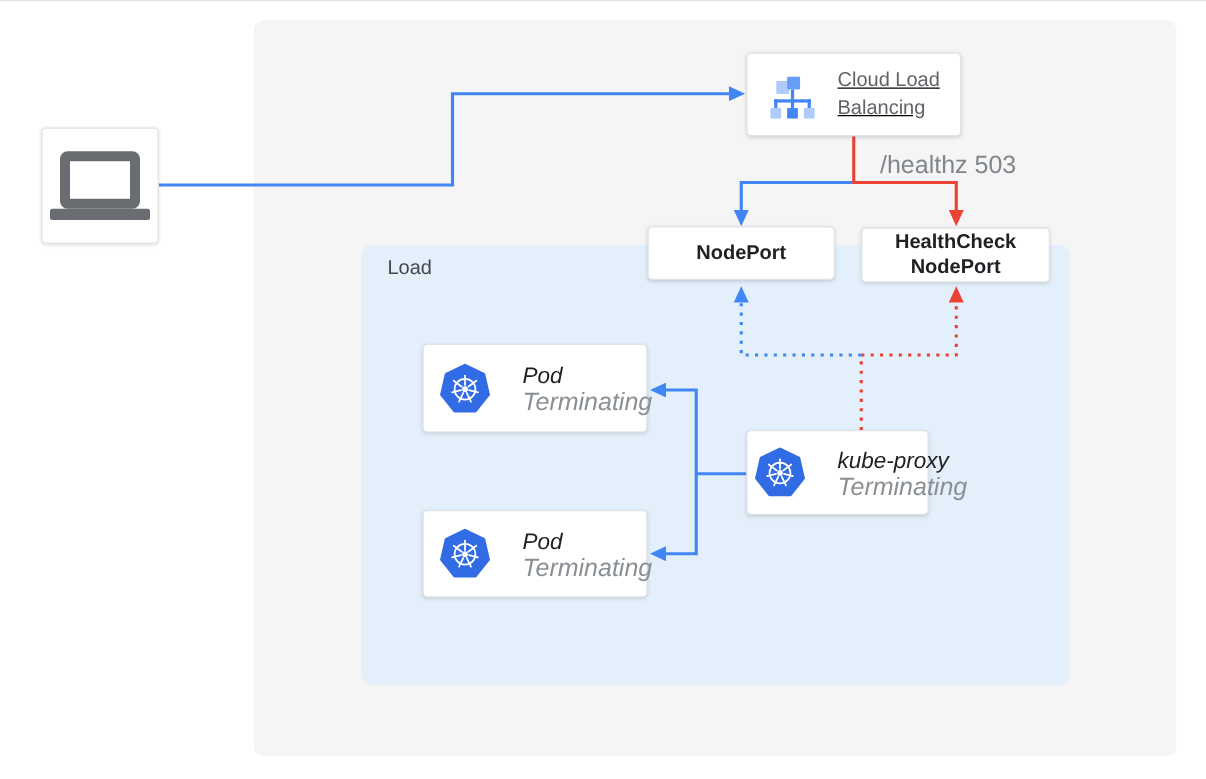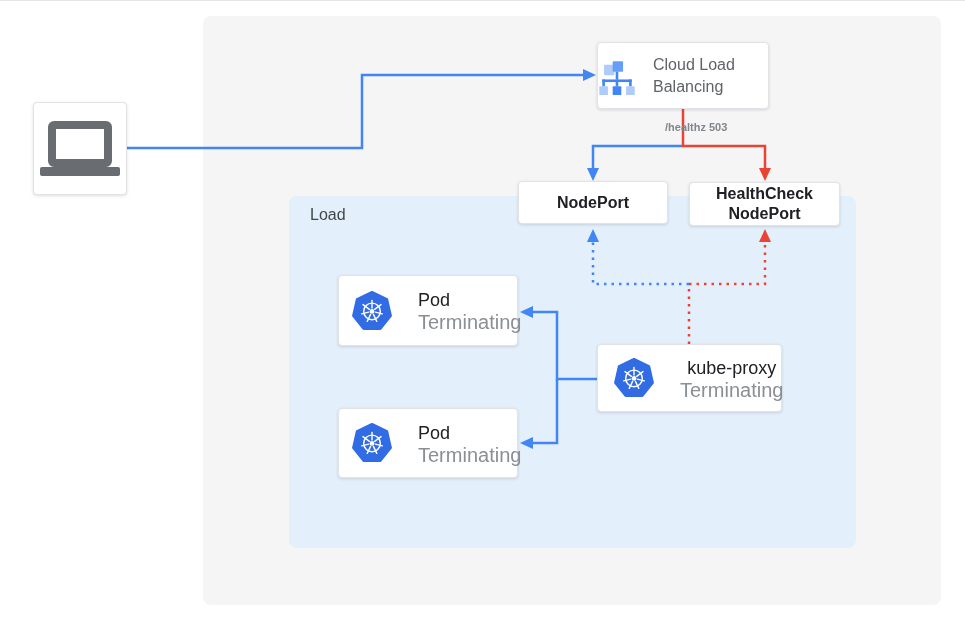--- a/index.html
+++ b/index.html
@@ -28,34 +28,34 @@
   .wire-red{stroke:var(--accent-red,#EA4335);fill:none;stroke-width:2.5;}
   .dotted{stroke-dasharray:2.5 5;}
   .mblue{fill:var(--accent-blue,#4285F4);}
   .mred{fill:var(--accent-red,#EA4335);}
   .card{position:absolute;background:#fff;border:1px solid var(--card-border,#E1E3E6);border-radius:4px;
         box-shadow:0 1px 3px rgba(60,64,67,.18);display:flex;align-items:center;}
   .laptop-card{left:33px;top:102px;width:94px;height:93px;justify-content:center;border-color:#E3E3E3;}
   .laptop-icon{display:flex;flex-direction:column;align-items:center;}
   .laptop-screen{width:64px;height:46px;border:8px solid var(--icon-gray,#696D71);border-radius:6px;background:#fff;}
   .laptop-base{width:80px;height:9px;background:var(--icon-gray,#696D71);border-radius:2px;}
-  .clb-card{left:597px;top:42px;width:172px;height:67px;}
+  .clb-card{left:597px;top:42px;width:172px;height:67px;padding-left:17px;text-decoration:underline;}
   .clb-text{margin-left:17px;font-size:16px;line-height:22px;color:var(--clb-text,#5F6368);width:100px;}
   .port-card{font-weight:bold;font-size:16px;color:var(--title-dark,#202124);justify-content:center;text-align:center;line-height:20px;}
   .nodeport-card{left:518px;top:181px;width:150px;height:43px;}
   .healthcheck-card{left:689px;top:182px;width:151px;height:44px;}
-  .entity-card .txt{margin-left:26px;}
+  .entity-card .txt{margin-left:26px;font-style:italic;}
   .entity-card .title{font-size:18px;color:var(--title-dark,#202124);line-height:24px;}
   .entity-card .subtitle{font-size:20px;color:var(--subtitle-gray,#8A8F94);line-height:21px;}
   .pod1-card{left:338px;top:275px;width:180px;height:71px;padding-left:13px;}
   .pod2-card{left:338px;top:408px;width:180px;height:70px;padding-left:13px;}
-  .kproxy-card{left:597px;top:344px;width:185px;height:68px;padding-left:16px;text-align:center;}
+  .kproxy-card{left:597px;top:344px;width:146px;height:68px;padding-left:6px;}
   .k8s-icon{width:40px;height:42px;flex:0 0 auto;}
   .clb-icon{width:38px;height:40px;flex:0 0 auto;}
-  .healthz-label{position:absolute;left:665px;top:121px;font-size:11px;font-weight:bold;color:var(--healthz-gray,#80868B);}
+  .healthz-label{position:absolute;left:704px;top:121px;font-size:20px;font-weight:normal;color:var(--healthz-gray,#80868B);}
   .hidden-defs{position:absolute;width:0;height:0;overflow:hidden;}
 </style>
 </head>
 <body>
 
 <svg class="hidden-defs" aria-hidden="true">
   <defs>
     <symbol id="k8s-logo" viewBox="0 0 48 50">
       <polygon points="24,2.5 41.98,11.16 46.42,30.62 33.98,46.22 14.02,46.22 1.58,30.62 6.02,11.16" fill="var(--k8s-blue,#326CE5)" stroke="var(--k8s-blue,#326CE5)" stroke-width="3" stroke-linejoin="round"></polygon>
       <circle cx="24" cy="25.5" r="10" fill="none" stroke="#fff" stroke-width="1.7"></circle>

